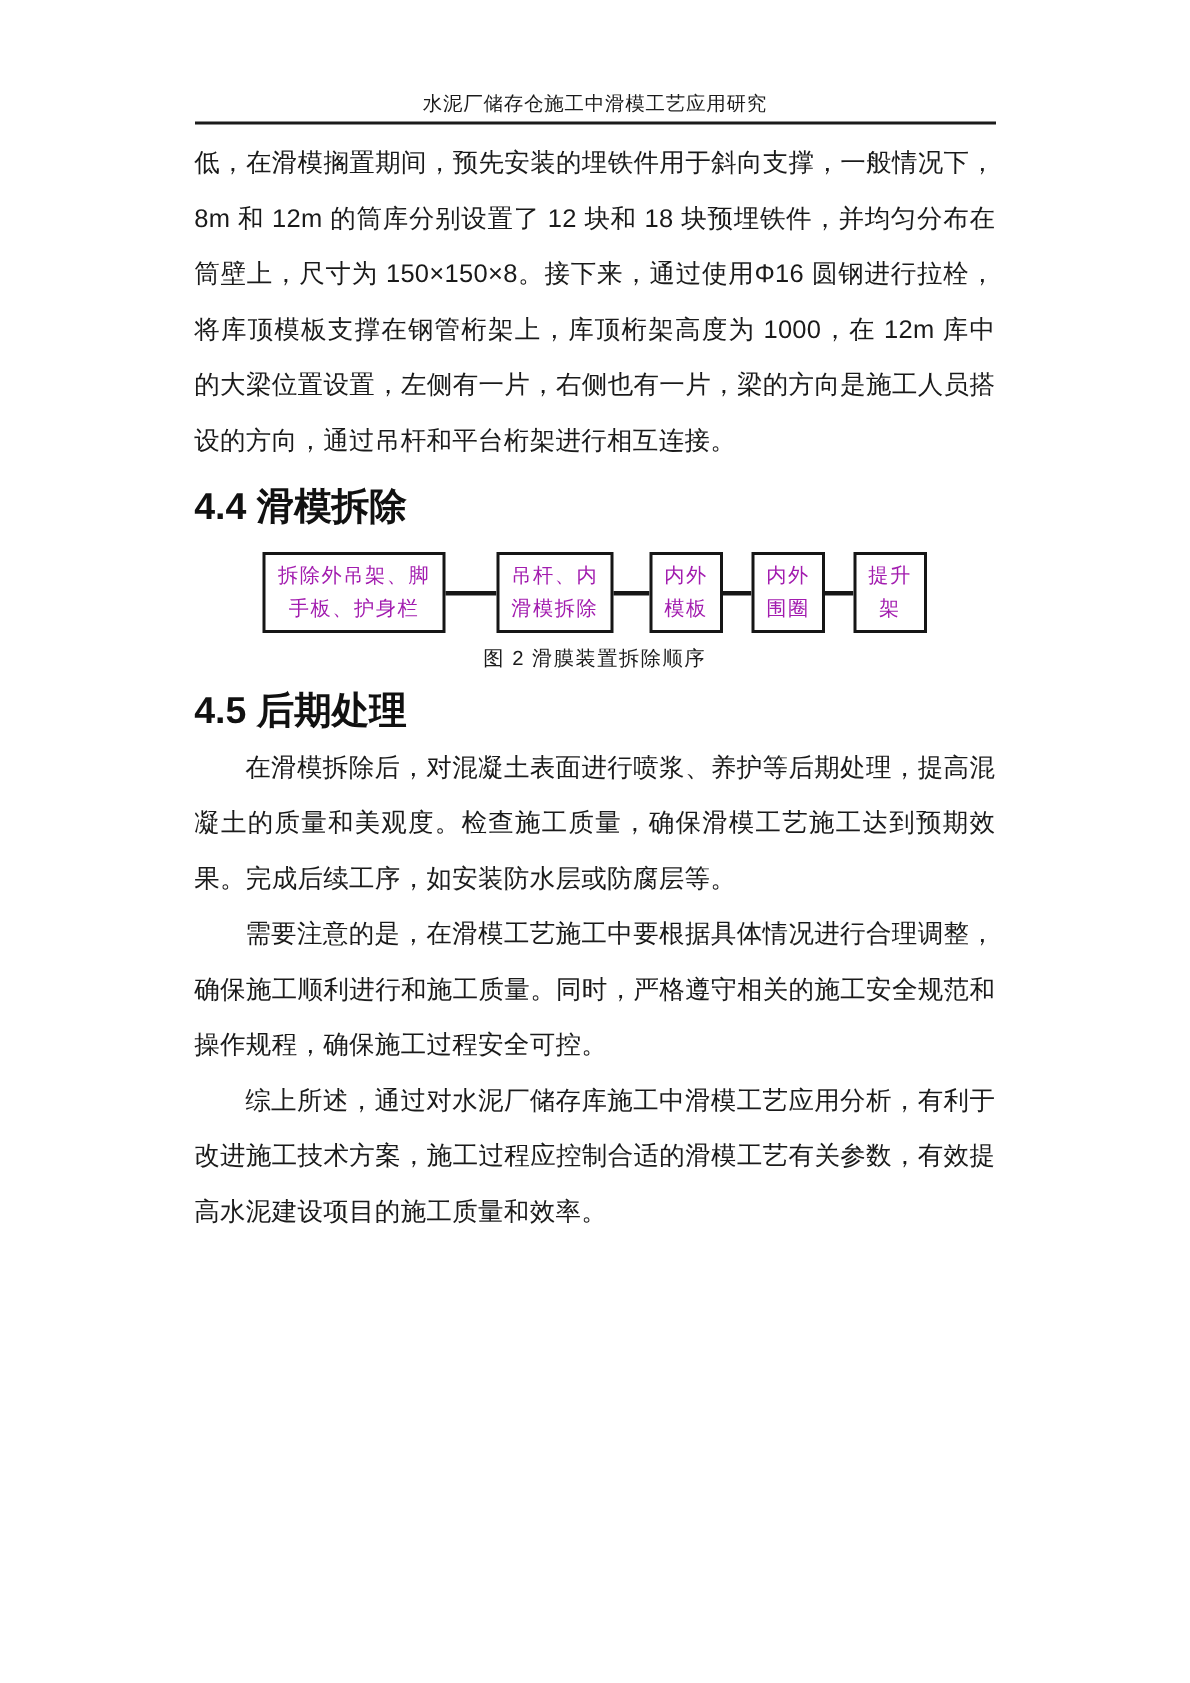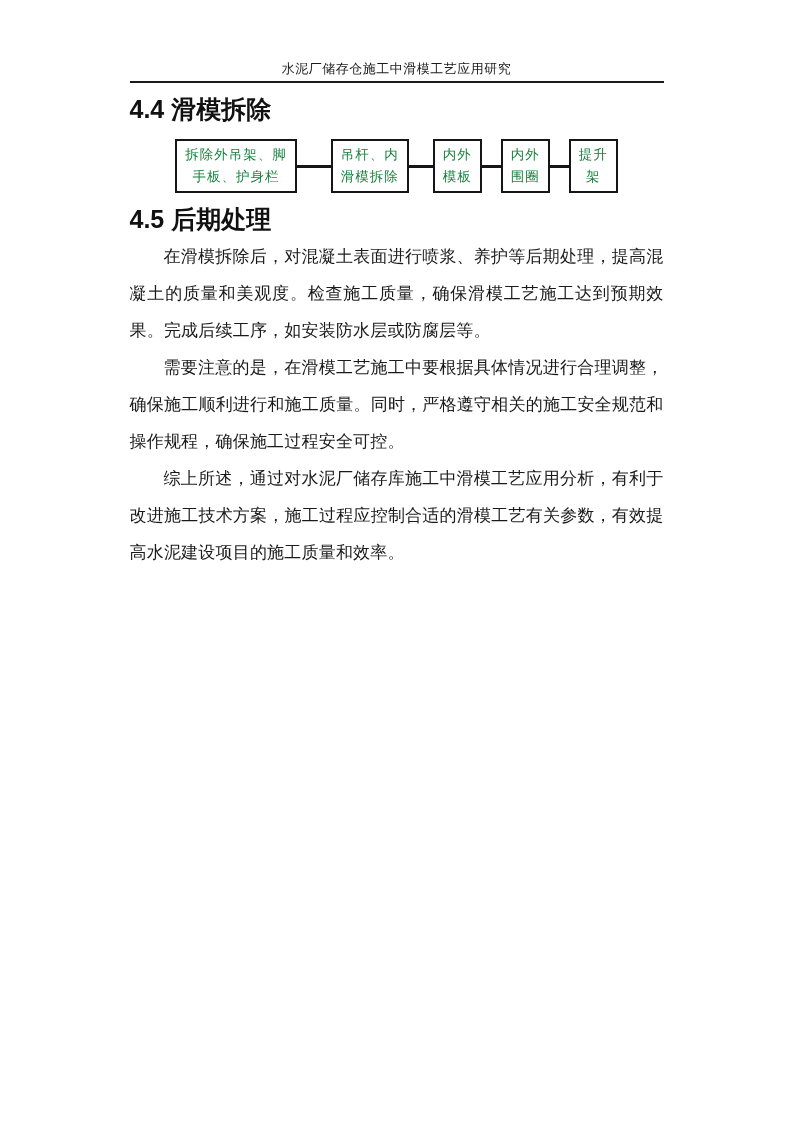--- a/index.html
+++ b/index.html
@@ -56,21 +56,21 @@
   }
   .fbox {
     border: 2px solid #161616;
     background: #ffffff;
     padding: 3px 8px;
     font-size: 13.5px;
     line-height: 22px;
     text-align: center;
     white-space: pre-line;
     letter-spacing: 1px;
-    color: #15803d;
+    color: #a21caf;
   }
   .conn { height: 3px; background: #161616; }
   .conn.c1 { width: 34px; }
   .conn.c2 { width: 24px; }
   .conn.c3 { width: 19px; }
   .conn.c4 { width: 19px; }
   .fig-caption {
     margin-top: 8px;
     text-align: center;
     font-size: 13.5px;
@@ -102,20 +102,21 @@
 
 <div class="page">
 
   <div class="header">
     <div class="running-head">水泥厂储存仓施工中滑模工艺应用研究</div>
     <div class="header-rule"></div>
   </div>
 
   <div class="content">
 
+    <p class="para first">低，在滑模搁置期间，预先安装的埋铁件用于斜向支撑，一般情况下，8m 和 12m 的筒库分别设置了 12 块和 18 块预埋铁件，并均匀分布在筒壁上，尺寸为 150×150×8。接下来，通过使用Φ16 圆钢进行拉栓，将库顶模板支撑在钢管桁架上，库顶桁架高度为 1000，在 12m 库中的大梁位置设置，左侧有一片，右侧也有一片，梁的方向是施工人员搭设的方向，通过吊杆和平台桁架进行相互连接。</p>
 
     <h2 class="sec">4.4 滑模拆除</h2>
 
 
     <div class="figure">
       <div class="flow">
         <div class="fbox">拆除外吊架、脚
 手板、护身栏</div>
         <div class="conn c1"></div>
         <div class="fbox">吊杆、内
@@ -123,20 +124,21 @@
         <div class="conn c2"></div>
         <div class="fbox">内外
 模板</div>
         <div class="conn c3"></div>
         <div class="fbox">内外
 围圈</div>
         <div class="conn c4"></div>
         <div class="fbox">提升
 架</div>
       </div>
+      <div class="fig-caption">图 2 滑膜装置拆除顺序</div>
     </div>
 
     <h2 class="sec">4.5 后期处理</h2>
 
     <p class="para indent">在滑模拆除后，对混凝土表面进行喷浆、养护等后期处理，提高混凝土的质量和美观度。检查施工质量，确保滑模工艺施工达到预期效果。完成后续工序，如安装防水层或防腐层等。</p>
 
     <p class="para indent">需要注意的是，在滑模工艺施工中要根据具体情况进行合理调整，确保施工顺利进行和施工质量。同时，严格遵守相关的施工安全规范和操作规程，确保施工过程安全可控。</p>
 
 
     <p class="para indent">综上所述，通过对水泥厂储存库施工中滑模工艺应用分析，有利于改进施工技术方案，施工过程应控制合适的滑模工艺有关参数，有效提高水泥建设项目的施工质量和效率。</p>

